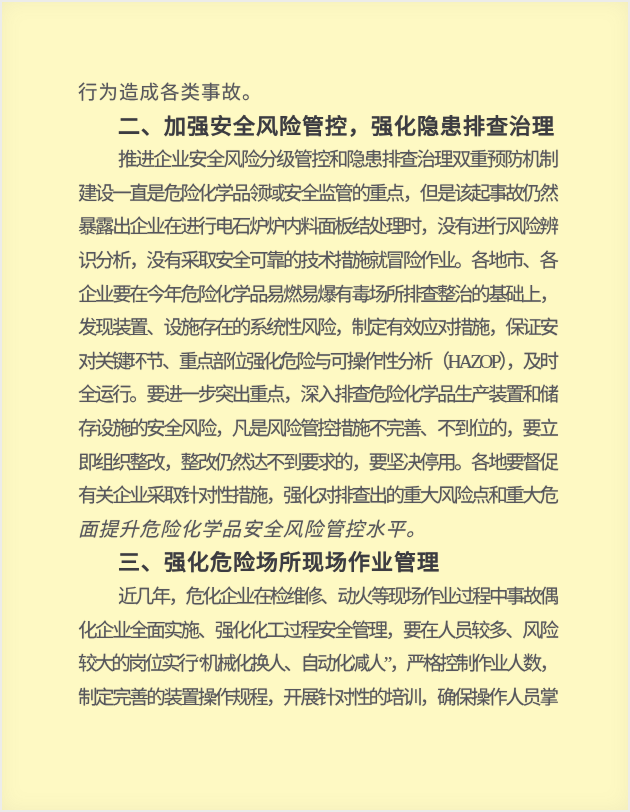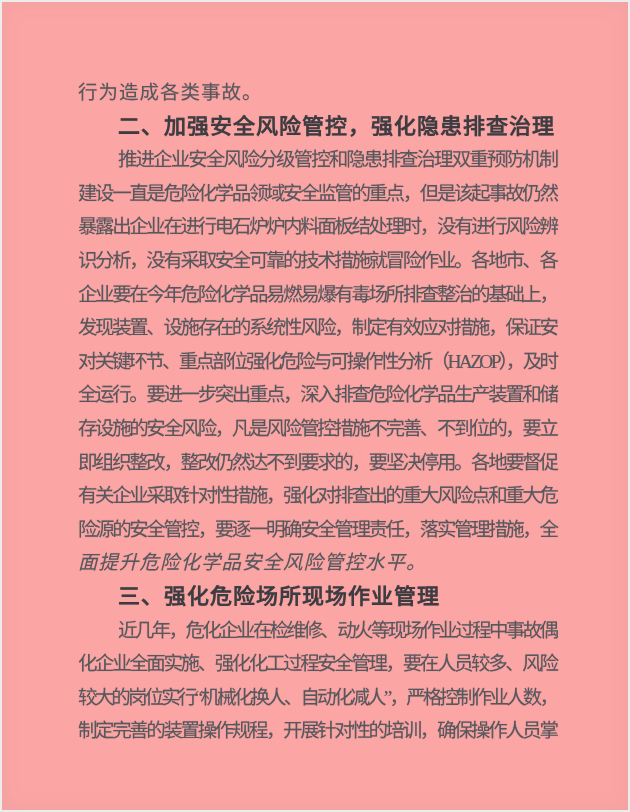--- a/index.html
+++ b/index.html
@@ -8,21 +8,21 @@
     width: 630px;
     height: 812px;
     overflow: hidden;
     background: #fbfbfa;
   }
   .page {
     position: absolute;
     left: 0; top: 0;
     width: 630px;
     height: 812px;
-    background: #fca5a5;
+    background: #fef9c3;
     box-shadow: inset 0 0 0 2px #ececea, inset 0 0 22px rgba(120,120,115,0.10);
   }
   .doc {
     position: absolute;
     left: 78px;
     top: 76px;
     width: 481px;
   }
   .line {
     height: 33.6px;
@@ -64,21 +64,20 @@
       <div class="line body"><span class="fit" style="letter-spacing: -2.41px;">建设一直是危险化学品领域安全监管的重点，但是该起事故仍然</span></div>
       <div class="line body"><span class="fit" style="letter-spacing: -2.41px;">暴露出企业在进行电石炉炉内料面板结处理时，没有进行风险辨</span></div>
       <div class="line body"><span class="fit" style="letter-spacing: -2.41px;">识分析，没有采取安全可靠的技术措施就冒险作业。各地市、各</span></div>
       <div class="line body"><span class="fit" style="letter-spacing: -2.41px;">企业要在今年危险化学品易燃易爆有毒场所排查整治的基础上，</span></div>
       <div class="line body"><span class="fit" style="letter-spacing: -2.41px;">发现装置、设施存在的系统性风险，制定有效应对措施，保证安</span></div>
       <div class="line body"><span class="fit" style="letter-spacing: -2.71px;">对关键环节、重点部位强化危险与可操作性分析（HAZOP），及时</span></div>
       <div class="line body"><span class="fit" style="letter-spacing: -2.41px;">全运行。要进一步突出重点，深入排查危险化学品生产装置和储</span></div>
       <div class="line body"><span class="fit" style="letter-spacing: -2.41px;">存设施的安全风险，凡是风险管控措施不完善、不到位的，要立</span></div>
       <div class="line body"><span class="fit" style="letter-spacing: -2.41px;">即组织整改，整改仍然达不到要求的，要坚决停用。各地要督促</span></div>
       <div class="line body"><span class="fit" style="letter-spacing: -2.41px;">有关企业采取针对性措施，强化对排查出的重大风险点和重大危</span></div>
-      <div class="line body"><span class="fit" style="letter-spacing: -2.41px;">险源的安全管控，要逐一明确安全管理责任，落实管理措施，全</span></div>
       <div class="line body"><span class="fit" style="letter-spacing: 1px; font-style: italic;">面提升危险化学品安全风险管控水平。</span></div>
       <div class="line heading indent"><span class="fit">三、强化危险场所现场作业管理</span></div>
       <div class="line body indent"><span class="fit" style="letter-spacing: -2.64px;">近几年，危化企业在检维修、动火等现场作业过程中事故偶</span></div>
       <div class="line body"><span class="fit" style="letter-spacing: -2.41px;">化企业全面实施、强化化工过程安全管理，要在人员较多、风险</span></div>
       <div class="line body"><span class="fit" style="letter-spacing: -2.84px;">较大的岗位实行“机械化换人、自动化减人”，严格控制作业人数，</span></div>
       <div class="line body"><span class="fit" style="letter-spacing: -2.41px;">制定完善的装置操作规程，开展针对性的培训，确保操作人员掌</span></div>
     </div>
 </div>
 
 </body></html>

